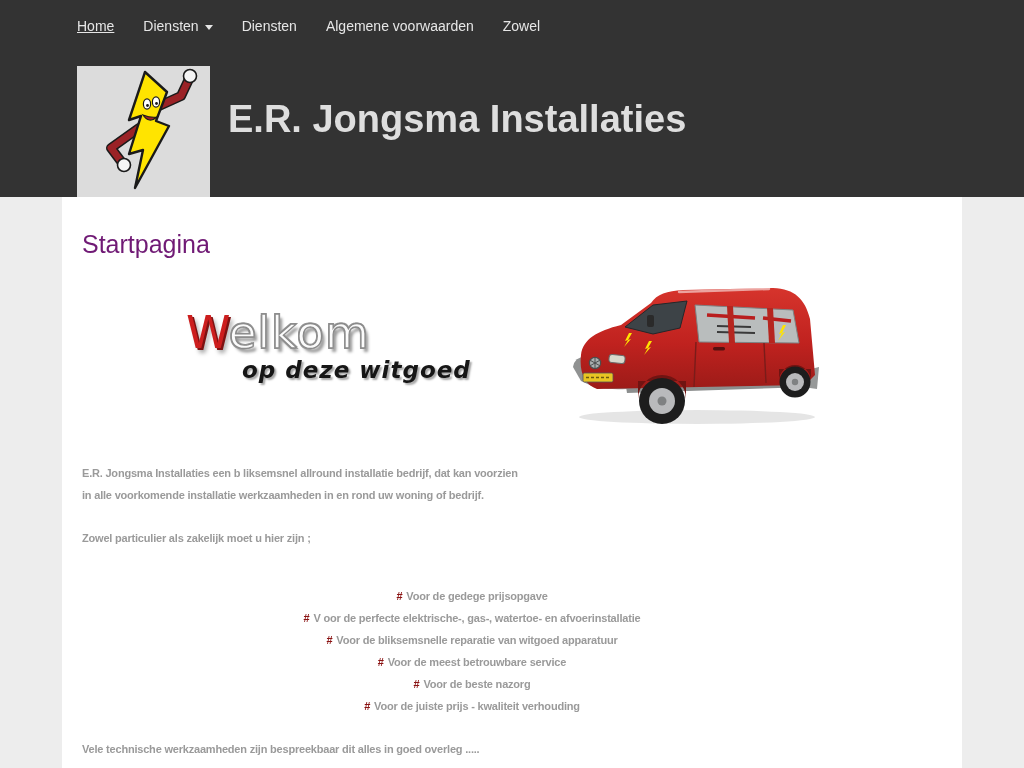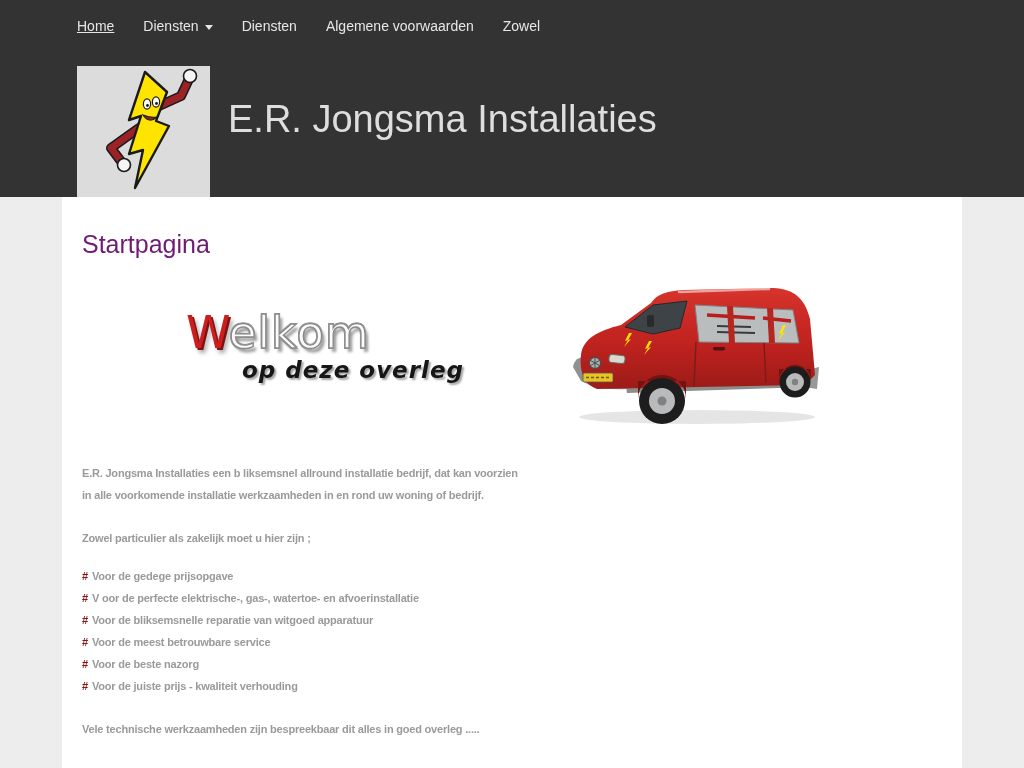--- a/index.html
+++ b/index.html
@@ -7,40 +7,40 @@
   .page{position:relative;width:1024px;height:768px;background:#ededed;overflow:hidden;}
 
   
   .header-dark{position:absolute;left:0;top:0;width:1024px;height:197px;background:#333333;}
   .top-nav{position:absolute;left:77px;top:0;height:52px;display:flex;align-items:center;}
   .nav-link{color:#e6e6e6;font-size:14px;text-decoration:none;margin-right:29px;white-space:nowrap;cursor:pointer;}
   .nav-link.active span{text-decoration:underline;}
   .caret{display:inline-block;margin-left:6px;width:0;height:0;border-left:4px solid transparent;border-right:4px solid transparent;border-top:5px solid #e6e6e6;vertical-align:middle;}
 
   .logo-box{position:absolute;left:77px;top:66px;width:133px;height:131px;background:#dcdcdc;cursor:pointer;}
-  .site-title{position:absolute;left:228px;top:72px;font-size:38px;line-height:44px;font-weight:400;color:#dedede;letter-spacing:0;}
+  .site-title{position:absolute;left:228px;top:72px;font-size:38px;line-height:44px;font-weight:700;color:#dedede;letter-spacing:0;}
 
   
   .content{position:absolute;left:62px;top:197px;width:900px;height:571px;background:#ffffff;}
   .page-title{position:absolute;left:20px;top:33px;margin:0;font-size:25px;font-weight:400;color:#701a75;}
 
   
   .welkom{position:absolute;left:124px;top:112px;white-space:nowrap;}
   .welkom-main{font-family:"DejaVu Sans",sans-serif;font-weight:normal;font-size:45px;line-height:48px;letter-spacing:1px;}
   .welkom-main .w{color:#cc1e1e;text-shadow:2px 2px 0 #7d1212,4px 5px 4px #aaaaaa;}
   .welkom-main .rest{color:#fbfbfb;-webkit-text-stroke:1.3px #8a8a8a;text-shadow:-1px -1px 0 #9a9a9a,1px -1px 0 #9a9a9a,-1px 1px 0 #9a9a9a,3px 4px 3px #999999;}
   .welkom-sub{margin-left:56px;margin-top:0;font-family:"DejaVu Sans",sans-serif;font-size:23px;font-weight:bold;font-style:italic;color:#161616;text-shadow:2px 2px 2px #a5a5a5;letter-spacing:1px;}
 
   .van-wrap{position:absolute;left:505px;top:84px;width:258px;height:146px;}
 
   
   .text-col{position:absolute;left:20px;top:265px;width:780px;font-size:11px;font-weight:bold;color:#9a9a9a;letter-spacing:-0.2px;}
   .text-col .line{line-height:22px;white-space:nowrap;}
   .lead{margin-top:21px;}
-  .bullet-list{margin-top:16px;}
+  .bullet-list{margin-top:36px;text-align:center;}
   .bullet{line-height:22px;white-space:nowrap;}
   .hash{color:#8b1414;margin-right:4px;}
   .closing{margin-top:21px;}
 </style>
 </head>
 <body>
 
 <div class="page">
 
   <div class="header-dark">
@@ -77,21 +77,21 @@
 
     <h1 class="site-title">E.R. Jongsma Installaties</h1>
   </div>
 
   <main class="content">
 
     <h2 class="page-title">Startpagina</h2>
 
     <div class="welkom">
       <div class="welkom-main"><span class="w">W</span><span class="rest">elkom</span></div>
-      <div class="welkom-sub">op deze overleg</div>
+      <div class="welkom-sub">op deze witgoed</div>
     </div>
 
     <div class="van-wrap">
       <svg width="258" height="146" viewBox="0 0 258 146" xmlns="http://www.w3.org/2000/svg">
         <defs>
           <linearGradient id="vanred" x1="0" y1="0" x2="0" y2="1">
             <stop offset="0" stop-color="#d6342c"></stop>
             <stop offset="0.55" stop-color="#c0221f"></stop>
             <stop offset="1" stop-color="#9c1b18"></stop>
           </linearGradient>

